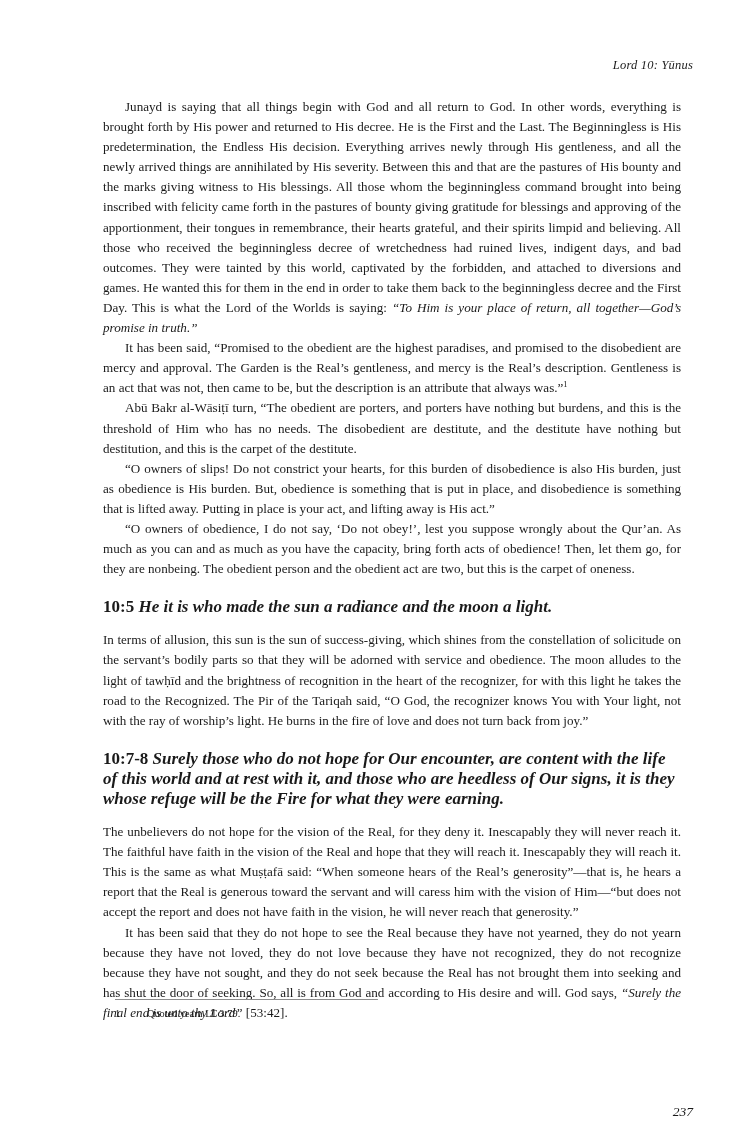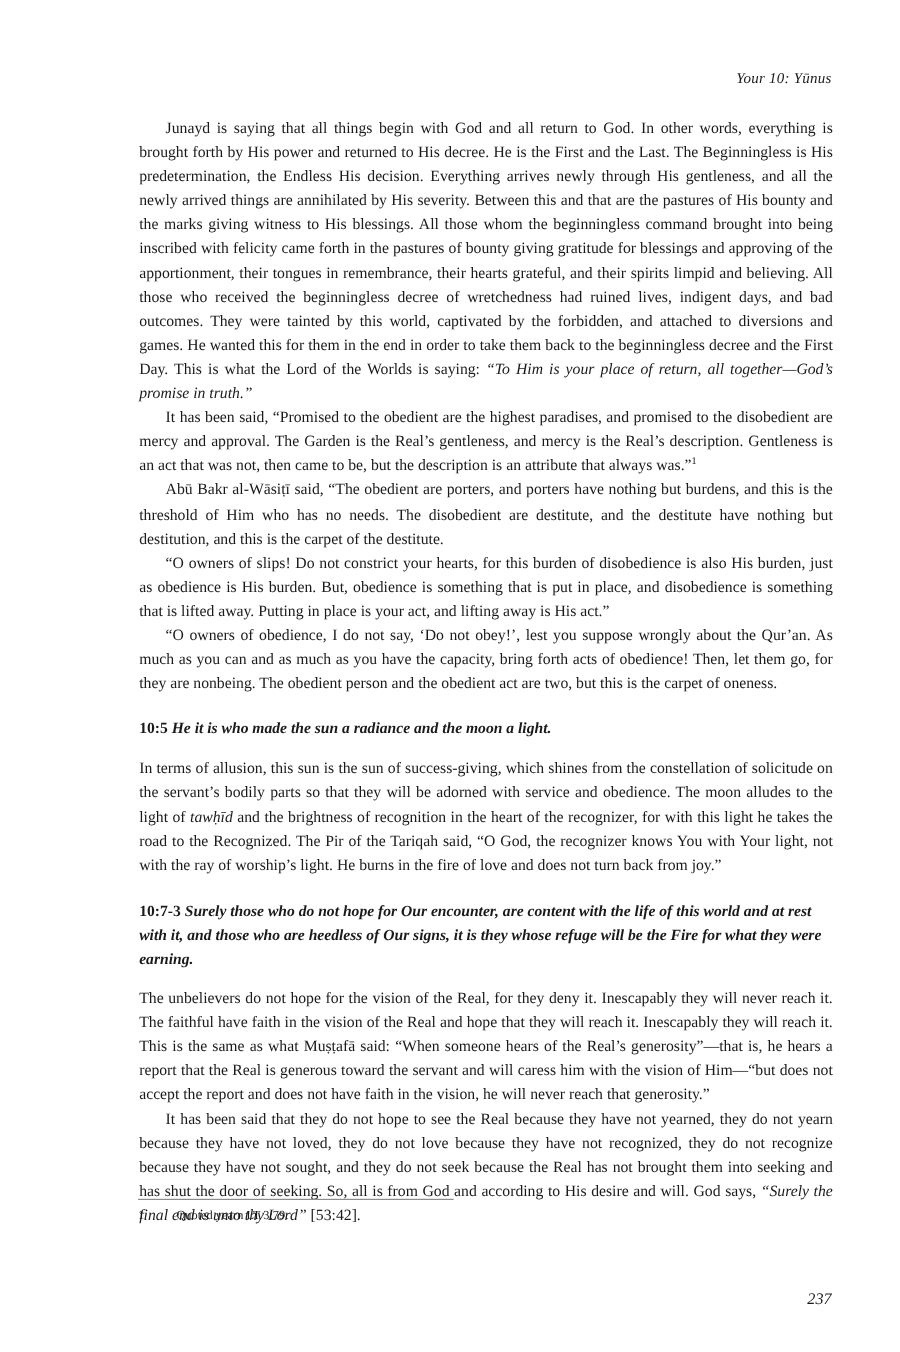--- a/index.html
+++ b/index.html
@@ -26,55 +26,54 @@
     width: 578px;
     text-align: right;
     font-style: italic;
     font-size: 12.5px;
     color: #1a1a1a;
     letter-spacing: 0.2px;
   }
   .content {
     position: absolute;
     top: 97px;
-    left: 116px;
+    left: 103px;
     width: 578px;
   }
   p.body-text {
     margin: 0;
     text-align: justify;
     text-justify: inter-word;
     font-size: 13.1px;
     line-height: 20.1px;
     text-indent: 22px;
     hyphens: none;
   }
   p.body-text.no-indent {
     text-indent: 0;
   }
   .verse-heading {
     margin: 18px 0 13px 0;
-    font-size: 13px;
+    font-size: 17px;
     line-height: 20.1px;
     text-align: left;
     text-indent: 0;
   }
   .verse-heading .ref {
     font-weight: bold;
     font-style: normal;
   }
   .verse-heading .verse {
     font-weight: bold;
     font-style: italic;
   }
   .qv {
     font-style: italic;
   }
   .term {
-    font-style: italic;
   }
   sup.fn {
     font-size: 8.5px;
     vertical-align: super;
     line-height: 0;
   }
   .footnote-area {
     position: absolute;
     left: 115px;
     top: 999px;
@@ -95,51 +94,51 @@
   .footnote .fn-num {
     width: 32px;
     flex: 0 0 32px;
   }
   .footnote .fn-text {
     flex: 1 1 auto;
   }
   .folio {
     position: absolute;
     left: 115px;
-    top: 1075px;
+    top: 1104px;
     width: 578px;
     text-align: right;
     font-size: 13.5px;
     font-style: italic;
   }
 </style>
 </head>
 <body>
 
 <div class="page">
 
-  <div class="running-head">Your 10: Yūnus</div>
+  <div class="running-head">Lord 10: Yūnus</div>
 
   <div class="content">
 
     <p class="body-text"><span>Junayd is saying that all things begin with God and all return to God. In other words, everything is brought forth by His power and returned to His decree. He is the First and the Last. The Beginningless is His predetermination, the Endless His decision. Everything arrives newly through His gentleness, and all the newly arrived things are annihilated by His severity. Between this and that are the pastures of His bounty and the marks giving witness to His blessings. All those whom the beginningless command brought into being inscribed with felicity came forth in the pastures of bounty giving gratitude for blessings and approving of the apportionment, their tongues in remembrance, their hearts grateful, and their spirits limpid and believing. All those who received the beginningless decree of wretchedness had ruined lives, indigent days, and bad outcomes. They were tainted by this world, captivated by the forbidden, and attached to diversions and games. He wanted this for them in the end in order to take them back to the beginningless decree and the First Day. This is what the Lord of the Worlds is saying: </span><span class="qv">“To Him is your place of return, all together—God’s promise in truth.”</span></p>
 
     <p class="body-text"><span>It has been said, “Promised to the obedient are the highest paradises, and promised to the disobedient are mercy and approval. The Garden is the Real’s gentleness, and mercy is the Real’s description. Gentleness is an act that was not, then came to be, but the description is an attribute that always was.”</span><sup class="fn">1</sup></p>
 
-    <p class="body-text">Abū Bakr al-Wāsiṭī said, “The obedient are porters, and porters have nothing but burdens, and this is the threshold of Him who has no needs. The disobedient are destitute, and the destitute have nothing but destitution, and this is the carpet of the destitute.</p>
+    <p class="body-text">Abū Bakr al-Wāsiṭī turn, “The obedient are porters, and porters have nothing but burdens, and this is the threshold of Him who has no needs. The disobedient are destitute, and the destitute have nothing but destitution, and this is the carpet of the destitute.</p>
 
     <p class="body-text">“O owners of slips! Do not constrict your hearts, for this burden of disobedience is also His burden, just as obedience is His burden. But, obedience is something that is put in place, and disobedience is something that is lifted away. Putting in place is your act, and lifting away is His act.”</p>
 
     <p class="body-text">“O owners of obedience, I do not say, ‘Do not obey!’, lest you suppose wrongly about the Qur’an. As much as you can and as much as you have the capacity, bring forth acts of obedience! Then, let them go, for they are nonbeing. The obedient person and the obedient act are two, but this is the carpet of oneness.</p>
 
     <p class="verse-heading"><span class="ref">10:5</span><span class="verse">&nbsp;<span>He it is who made the sun a radiance and the moon a light.</span></span></p>
 
     <p class="body-text no-indent"><span>In terms of allusion, this sun is the sun of success-giving, which shines from the constellation of solicitude on the servant’s bodily parts so that they will be adorned with service and obedience. The moon alludes to the light of </span><span class="term">tawḥīd</span><span> and the brightness of recognition in the heart of the recognizer, for with this light he takes the road to the Recognized. The Pir of the Tariqah said, “O God, the recognizer knows You with Your light, not with the ray of worship’s light. He burns in the fire of love and does not turn back from joy.”</span></p>
 
-    <p class="verse-heading"><span class="ref">10:7-3</span><span class="verse">&nbsp;<span>Surely those who do not hope for Our encounter, are content with the life of this world and at rest with it, and those who are heedless of Our signs, it is they whose refuge will be the Fire for what they were earning.</span></span></p>
+    <p class="verse-heading"><span class="ref">10:7-8</span><span class="verse">&nbsp;<span>Surely those who do not hope for Our encounter, are content with the life of this world and at rest with it, and those who are heedless of Our signs, it is they whose refuge will be the Fire for what they were earning.</span></span></p>
 
     <p class="body-text no-indent">The unbelievers do not hope for the vision of the Real, for they deny it. Inescapably they will never reach it. The faithful have faith in the vision of the Real and hope that they will reach it. Inescapably they will reach it. This is the same as what Muṣṭafā said: “When someone hears of the Real’s generosity”—that is, he hears a report that the Real is generous toward the servant and will caress him with the vision of Him—“but does not accept the report and does not have faith in the vision, he will never reach that generosity.”</p>
 
     <p class="body-text"><span>It has been said that they do not hope to see the Real because they have not yearned, they do not yearn because they have not loved, they do not love because they have not recognized, they do not recognize because they have not sought, and they do not seek because the Real has not brought them into seeking and has shut the door of seeking. So, all is from God and according to His desire and will. God says, </span><span class="qv">“Surely the final end is unto thy Lord”</span><span> [53:42].</span></p>
 
 
   </div>
 
   <div class="footnote-area">
     <div class="footnote-rule"></div>

